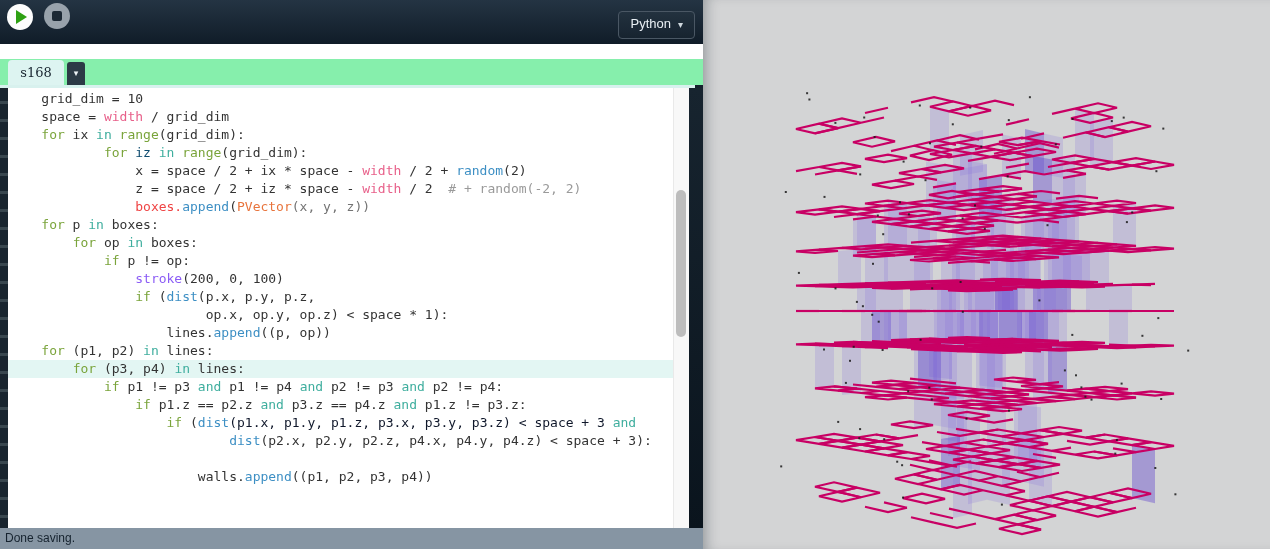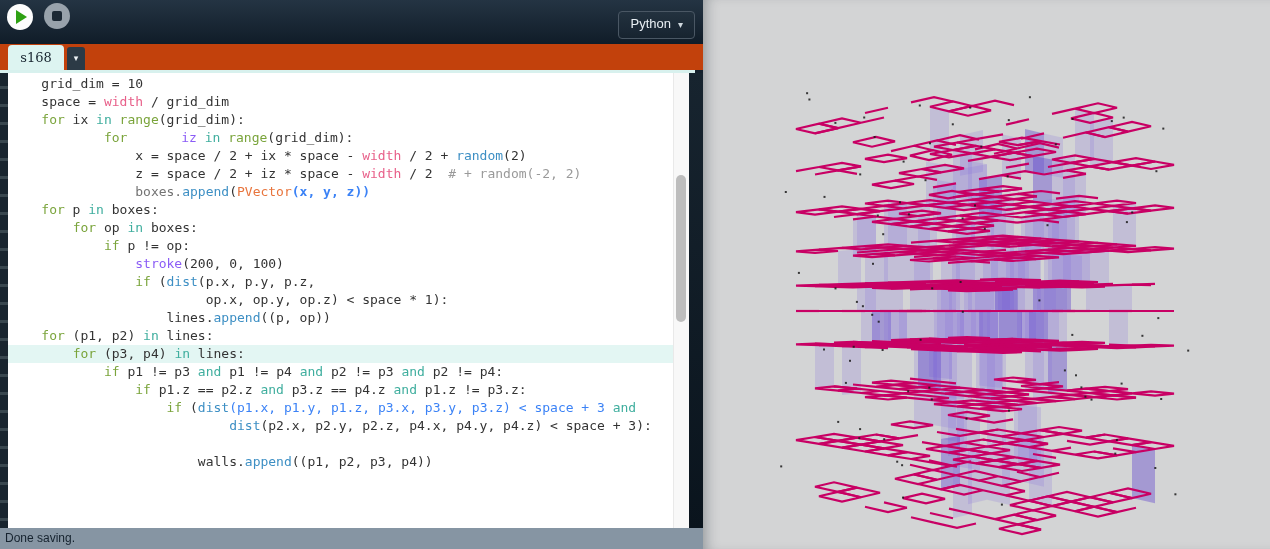--- a/index.html
+++ b/index.html
@@ -11,21 +11,21 @@
   .round-btn{position:absolute;width:26px;height:26px;border-radius:50%;cursor:pointer;}
   .play-btn{left:7px;top:4px;background:#fdfdfd;}
   .play-tri{position:absolute;left:9px;top:6px;width:0;height:0;
             border-left:11px solid #2da012;border-top:7px solid transparent;border-bottom:7px solid transparent;}
   .stop-btn{left:44px;top:3px;background:#98a2ab;}
   .stop-sq{position:absolute;left:8px;top:8px;width:10px;height:10px;border-radius:2px;background:#1b2834;}
   .mode-btn{position:absolute;right:8px;top:11px;height:26px;line-height:24px;padding:0 11px;
             border:1px solid #4a5764;border-radius:4px;color:#e9eff4;font-size:13px;cursor:pointer;
             background:rgba(255,255,255,0.02);}
   .mode-btn .caret{font-size:10px;margin-left:7px;color:#cfd8de;}
-  .tabbar{height:26px;background:#c2410c;position:relative;flex:none;}
+  .tabbar{height:26px;background:#86efac;position:relative;flex:none;margin-top:15px;}
   .tab{position:absolute;left:8px;bottom:0;width:56px;height:25px;background:#ddf4f1;
        border-radius:4px 4px 0 0;text-align:center;line-height:26px;font-size:13px;color:#16232e;
        font-family:"DejaVu Serif","Liberation Serif",serif;cursor:pointer;}
   .tab-arrow{position:absolute;left:67px;bottom:0;width:18px;height:23px;background:#2c3a46;
        border-radius:3px 3px 0 0;text-align:center;line-height:23px;font-size:9px;color:#eef3f6;cursor:pointer;}
   .editor-top{height:3px;background:#15212d;flex:none;}
   .editor-top-inner{width:695px;height:3px;background:#d8f1ee;}
   .editor-row{flex:1;display:flex;background:#fff;position:relative;overflow:hidden;}
   .gutter-strip{width:8px;flex:none;background:
       repeating-linear-gradient(to bottom,#19252f 0px,#19252f 13px,#39474f 13px,#39474f 16px,#19252f 16px,#19252f 18px);}
@@ -74,36 +74,36 @@
     <div class="editor-top">
       <div class="editor-top-inner"></div>
     </div>
 
     <div class="editor-row">
       <div class="gutter-strip"></div>
       <div class="code-area" id="code-lines">
           <div class="code-line"><span style="color: rgb(51, 51, 51);">    grid_dim = 10</span></div>
           <div class="code-line"><span style="color: rgb(51, 51, 51);">    space = </span><span style="color: rgb(232, 96, 138);">width</span><span style="color: rgb(51, 51, 51);"> / grid_dim</span></div>
           <div class="code-line"><span style="color: rgb(51, 51, 51);">    </span><span style="color: rgb(122, 164, 59);">for</span><span style="color: rgb(51, 51, 51);"> ix </span><span style="color: rgb(63, 174, 158);">in</span><span style="color: rgb(51, 51, 51);"> </span><span style="color: rgb(122, 164, 59);">range</span><span style="color: rgb(51, 51, 51);">(grid_dim):</span></div>
-          <div class="code-line"><span style="color: rgb(51, 51, 51);">            </span><span style="color: rgb(122, 164, 59);">for</span><span style="color: #8b5cf6; margin-left: 46px;"> iz </span><span style="color: rgb(63, 174, 158);">in</span><span style="color: rgb(51, 51, 51);"> </span><span style="color: rgb(122, 164, 59);">range</span><span style="color: rgb(51, 51, 51);">(grid_dim):</span></div>
+          <div class="code-line"><span style="color: rgb(51, 51, 51);">            </span><span style="color: rgb(122, 164, 59);">for</span><span style="color: #0c4a6e;"> iz </span><span style="color: rgb(63, 174, 158);">in</span><span style="color: rgb(51, 51, 51);"> </span><span style="color: rgb(122, 164, 59);">range</span><span style="color: rgb(51, 51, 51);">(grid_dim):</span></div>
           <div class="code-line"><span style="color: rgb(51, 51, 51);">                x = space / 2 + ix * space - </span><span style="color: rgb(232, 96, 138);">width</span><span style="color: rgb(51, 51, 51);"> / 2 + </span><span style="color: rgb(61, 143, 196);">random</span><span style="color: rgb(51, 51, 51);">(2)</span></div>
           <div class="code-line"><span style="color: rgb(51, 51, 51);">                z = space / 2 + iz * space - </span><span style="color: rgb(232, 96, 138);">width</span><span style="color: rgb(51, 51, 51);"> / 2  </span><span style="color: rgb(154, 154, 154);"># + random(-2, 2)</span></div>
-          <div class="code-line"><span style="color: #737373;">                boxes.</span><span style="color: rgb(61, 143, 196);">append</span><span style="color: rgb(51, 51, 51);">(</span><span style="color: rgb(232, 116, 60);">PVector</span><span style="color: #3b82f6; font-weight: bold;">(x, y, z))</span></div>
+          <div class="code-line"><span style="color: #ef4444;">                boxes.</span><span style="color: rgb(61, 143, 196);">append</span><span style="color: rgb(51, 51, 51);">(</span><span style="color: rgb(232, 116, 60);">PVector</span><span style="color: #737373;">(x, y, z))</span></div>
           <div class="code-line"><span style="color: rgb(51, 51, 51);">    </span><span style="color: rgb(122, 164, 59);">for</span><span style="color: rgb(51, 51, 51);"> p </span><span style="color: rgb(63, 174, 158);">in</span><span style="color: rgb(51, 51, 51);"> boxes:</span></div>
           <div class="code-line"><span style="color: rgb(51, 51, 51);">        </span><span style="color: rgb(122, 164, 59);">for</span><span style="color: rgb(51, 51, 51);"> op </span><span style="color: rgb(63, 174, 158);">in</span><span style="color: rgb(51, 51, 51);"> boxes:</span></div>
           <div class="code-line"><span style="color: rgb(51, 51, 51);">            </span><span style="color: rgb(122, 164, 59);">if</span><span style="color: rgb(51, 51, 51);"> p != op:</span></div>
           <div class="code-line"><span style="color: rgb(51, 51, 51);">                </span><span style="color: #8b5cf6;">stroke</span><span style="color: rgb(51, 51, 51);">(200, 0, 100)</span></div>
           <div class="code-line"><span style="color: rgb(51, 51, 51);">                </span><span style="color: rgb(122, 164, 59);">if</span><span style="color: rgb(51, 51, 51);"> (</span><span style="color: rgb(61, 143, 196);">dist</span><span style="color: rgb(51, 51, 51);">(p.x, p.y, p.z,</span></div>
           <div class="code-line"><span style="color: rgb(51, 51, 51);">                         op.x, op.y, op.z) &lt; space * 1):</span></div>
           <div class="code-line"><span style="color: rgb(51, 51, 51);">                    lines.</span><span style="color: rgb(61, 143, 196);">append</span><span style="color: rgb(51, 51, 51);">((p, op))</span></div>
           <div class="code-line"><span style="color: rgb(51, 51, 51);">    </span><span style="color: rgb(122, 164, 59);">for</span><span style="color: rgb(51, 51, 51);"> (p1, p2) </span><span style="color: rgb(63, 174, 158);">in</span><span style="color: rgb(51, 51, 51);"> lines:</span></div>
           <div class="code-line hl"><span style="color: rgb(51, 51, 51);">        </span><span style="color: rgb(122, 164, 59);">for</span><span style="color: rgb(51, 51, 51);"> (p3, p4) </span><span style="color: rgb(63, 174, 158);">in</span><span style="color: rgb(51, 51, 51);"> lines:</span></div>
           <div class="code-line"><span style="color: rgb(51, 51, 51);">            </span><span style="color: rgb(122, 164, 59);">if</span><span style="color: rgb(51, 51, 51);"> p1 != p3 </span><span style="color: rgb(63, 174, 158);">and</span><span style="color: rgb(51, 51, 51);"> p1 != p4 </span><span style="color: rgb(63, 174, 158);">and</span><span style="color: rgb(51, 51, 51);"> p2 != p3 </span><span style="color: rgb(63, 174, 158);">and</span><span style="color: rgb(51, 51, 51);"> p2 != p4:</span></div>
           <div class="code-line"><span style="color: rgb(51, 51, 51);">                </span><span style="color: rgb(122, 164, 59);">if</span><span style="color: rgb(51, 51, 51);"> p1.z == p2.z </span><span style="color: rgb(63, 174, 158);">and</span><span style="color: rgb(51, 51, 51);"> p3.z == p4.z </span><span style="color: rgb(63, 174, 158);">and</span><span style="color: rgb(51, 51, 51);"> p1.z != p3.z:</span></div>
-          <div class="code-line"><span style="color: rgb(51, 51, 51);">                    </span><span style="color: rgb(122, 164, 59);">if</span><span style="color: rgb(51, 51, 51);"> (</span><span style="color: rgb(61, 143, 196);">dist</span><span style="color: #3b82f6; margin-top: 24px;">(p1.x, p1.y, p1.z, p3.x, p3.y, p3.z) &lt; space + 3 </span><span style="color: rgb(63, 174, 158);">and</span></div>
+          <div class="code-line"><span style="color: rgb(51, 51, 51);">                    </span><span style="color: rgb(122, 164, 59);">if</span><span style="color: rgb(51, 51, 51);"> (</span><span style="color: rgb(61, 143, 196);">dist</span><span style="color: #0f172a; margin-top: 24px;">(p1.x, p1.y, p1.z, p3.x, p3.y, p3.z) &lt; space + 3 </span><span style="color: rgb(63, 174, 158);">and</span></div>
           <div class="code-line"><span style="color: rgb(51, 51, 51);">                            </span><span style="color: rgb(61, 143, 196);">dist</span><span style="color: rgb(51, 51, 51);">(p2.x, p2.y, p2.z, p4.x, p4.y, p4.z) &lt; space + 3):</span></div>
           <div class="code-line"> </div>
           <div class="code-line"><span style="color: rgb(51, 51, 51);">                        walls.</span><span style="color: rgb(61, 143, 196);">append</span><span style="color: rgb(51, 51, 51);">((p1, p2, p3, p4))</span></div>
         </div>
       <div class="vscrollbar">
         <div class="vthumb"></div>
       </div>
       <div class="divider"></div>
     </div>
 

